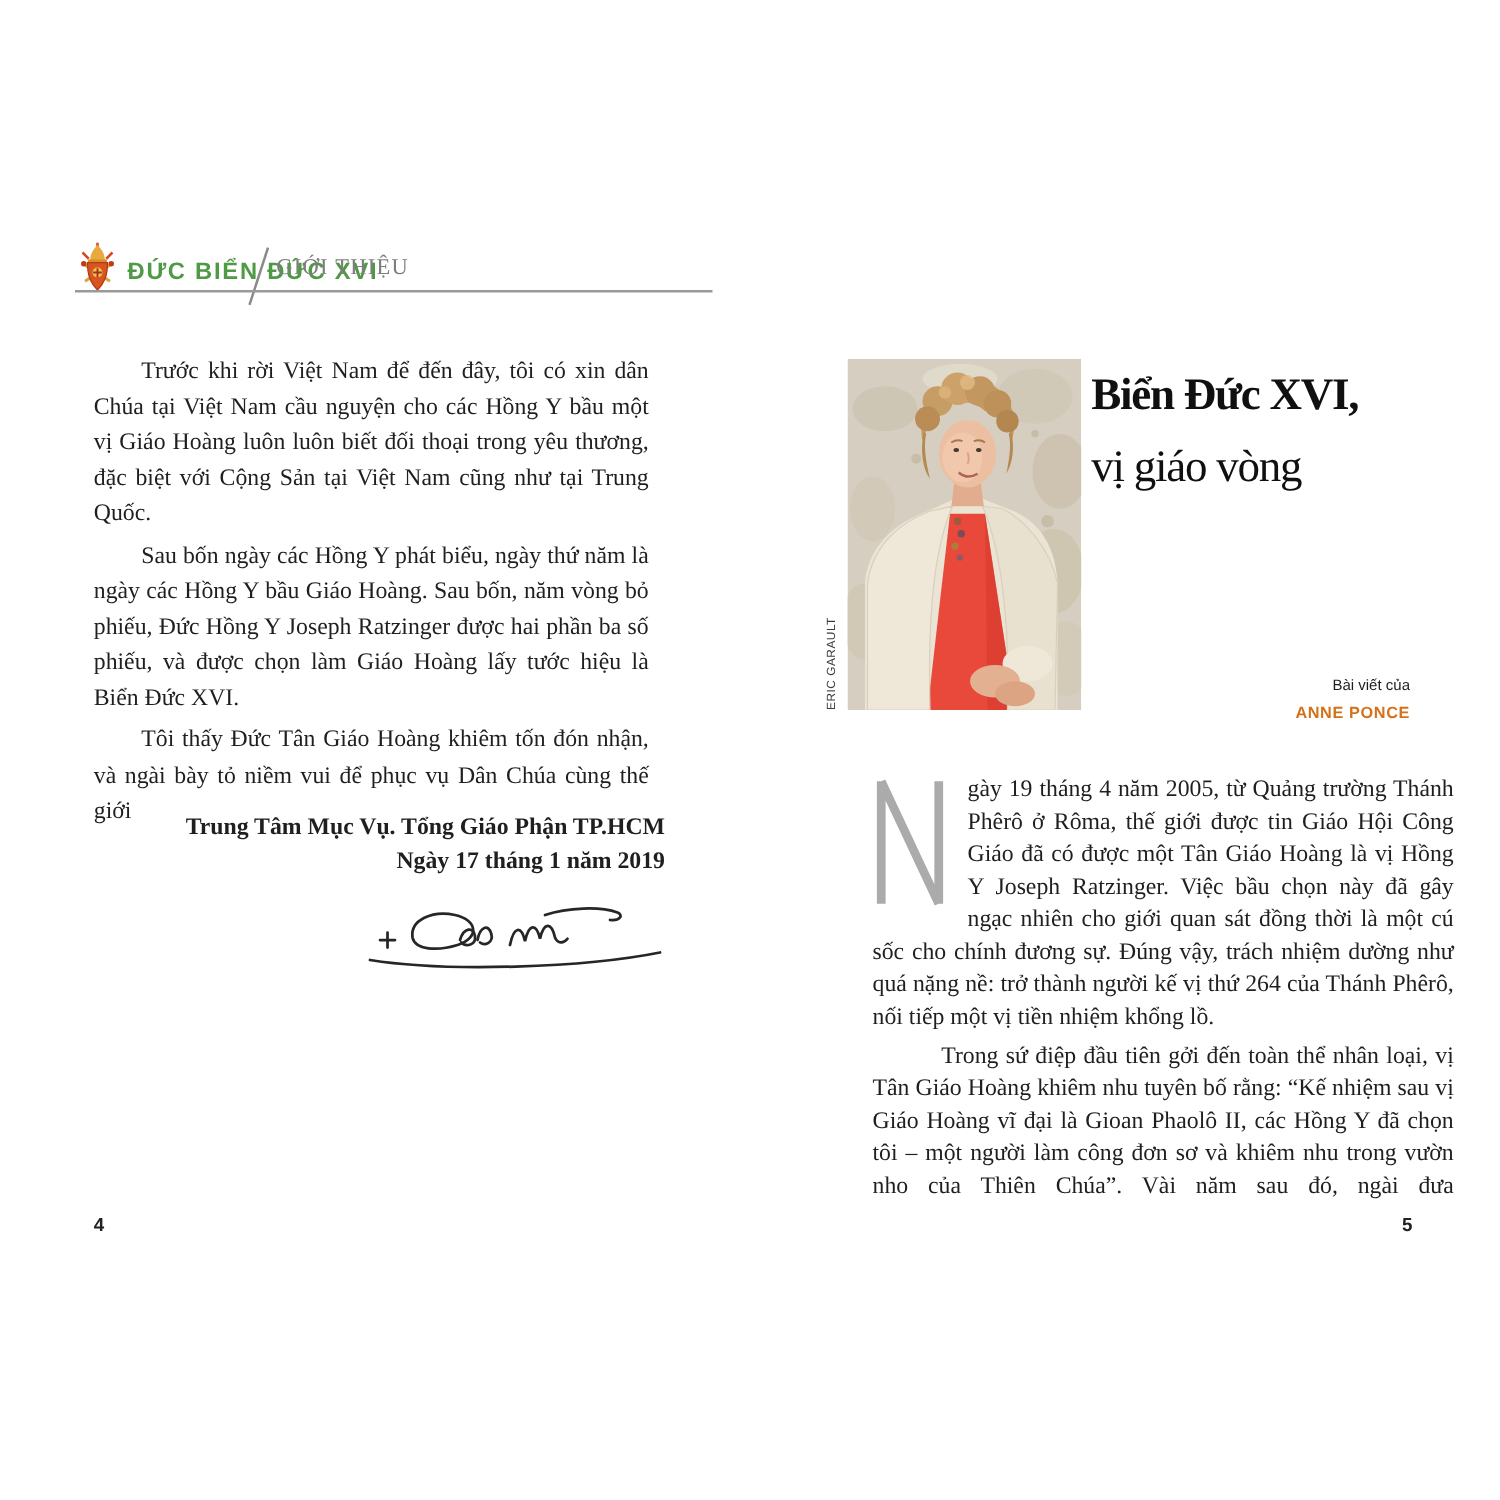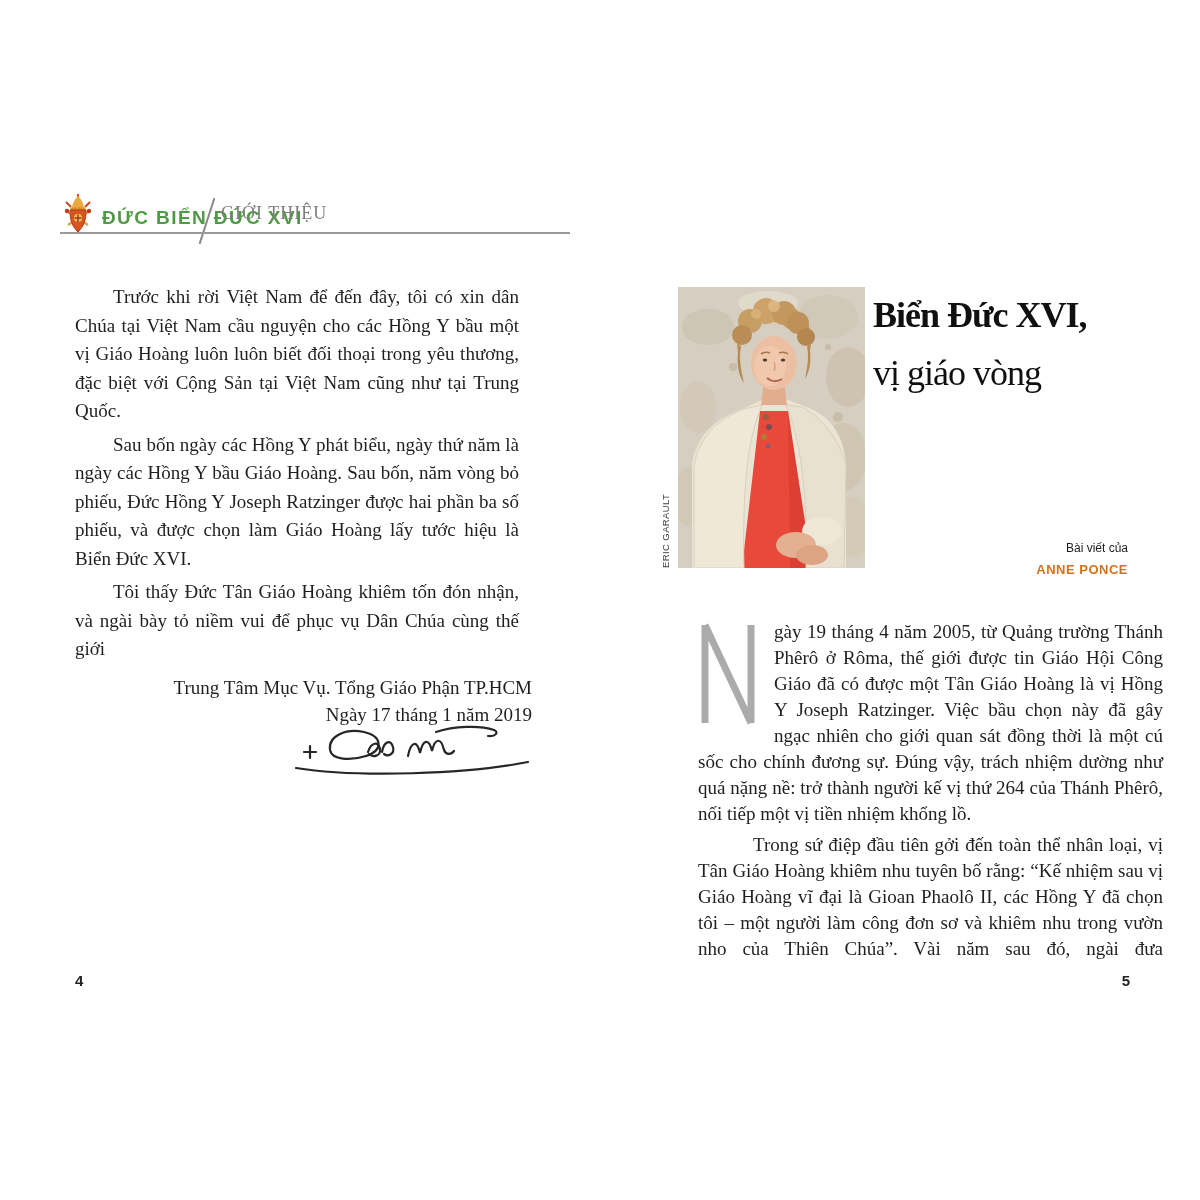--- a/index.html
+++ b/index.html
@@ -31,22 +31,22 @@
     background:var(--rule-gray,#9a9a9a);
   }
   
   .lp-body{
     position:absolute;left:75px;top:283px;width:457px;
     font-size:19px;line-height:28.5px;text-align:justify;
   }
   .lp-body p{margin:0 13px 5px 0;text-indent:38px;}
   .justify-last{text-align-last:justify;}
   .signoff{
-    position:absolute;left:75px;top:674px;width:457px;
-    text-align:right;font-weight:normal;font-size:19px;line-height:27px;
+    position:absolute;left:75px;top:648px;width:457px;
+    text-align:right;font-weight:bold;font-size:19px;line-height:27px;
   }
   .signature{position:absolute;left:288px;top:706px;width:250px;height:78px;}
   .pagenum{
     position:absolute;top:972px;
     font-family:"Liberation Sans","DejaVu Sans",sans-serif;
     font-size:15px;font-weight:bold;color:#222;
   }
   .pagenum-left{left:75px;}
   .pagenum-right{left:1104px;width:26px;text-align:right;}
   

